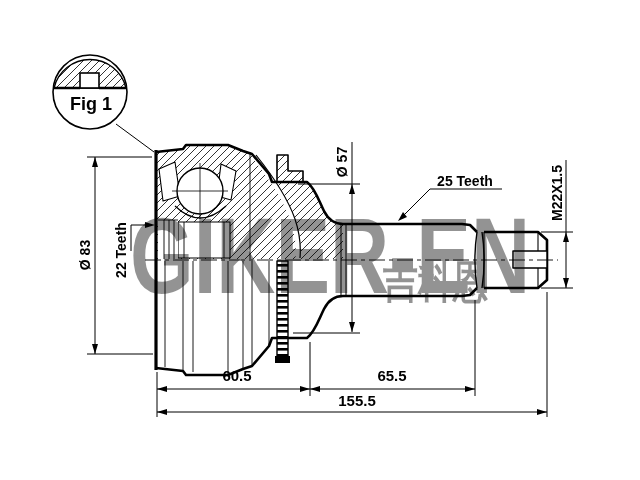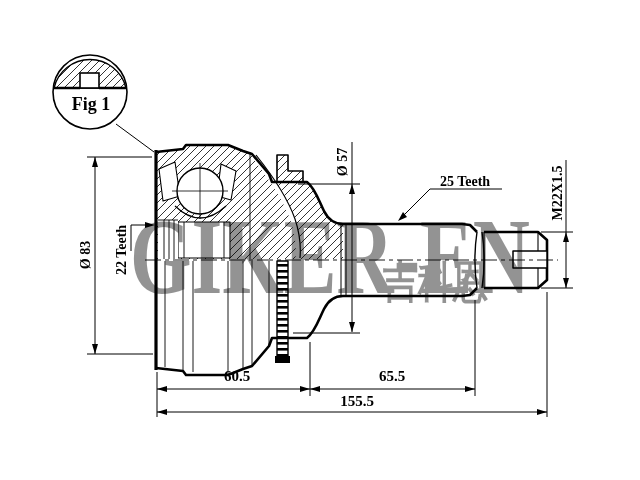--- a/index.html
+++ b/index.html
@@ -1,20 +1,20 @@
 <!DOCTYPE html>
 <html><head>
 <meta charset="utf-8">
 <style>
   html,body{margin:0;padding:0;background:#fff;}
   .stage{
     position:relative;
     width:640px;height:480px;
     background:#ffffff;
-    font-family:Liberation Serif, serif;
+    font-family:Liberation Sans, sans-serif;
     overflow:hidden;
     border-radius:12px;
   }
   svg{display:block;}
   text{fill:#000;}
   .dim-text{font-size:15px;font-weight:bold;}
   .dim-text-sm{font-size:14px;font-weight:bold;}
   .fig-text{font-size:18px;font-weight:bold;}
   .wm{font-weight:bold;}
 </style>

